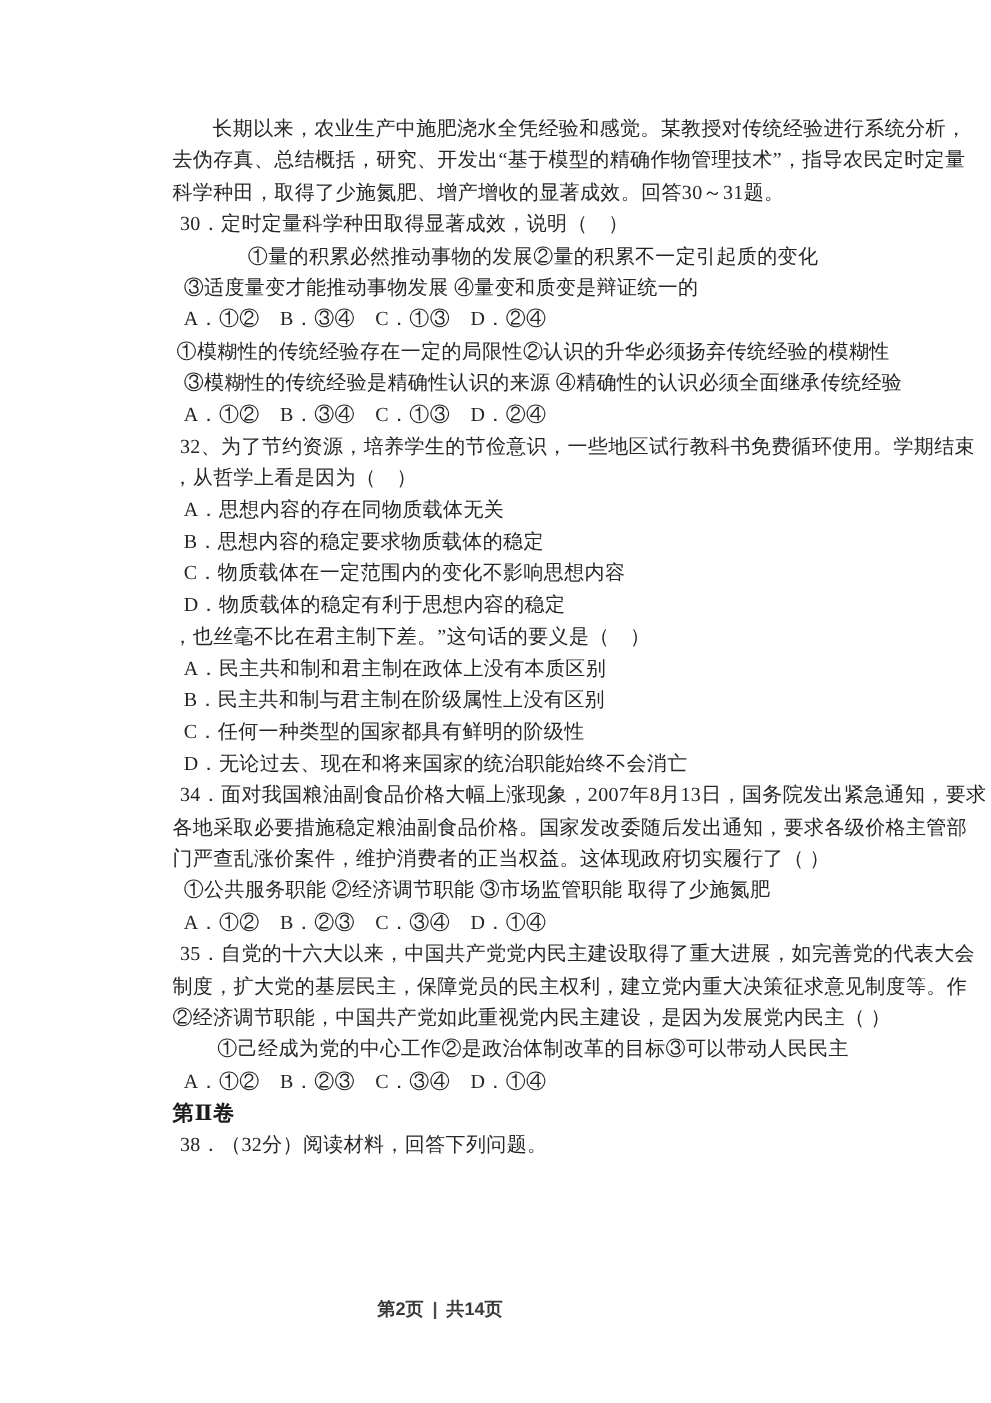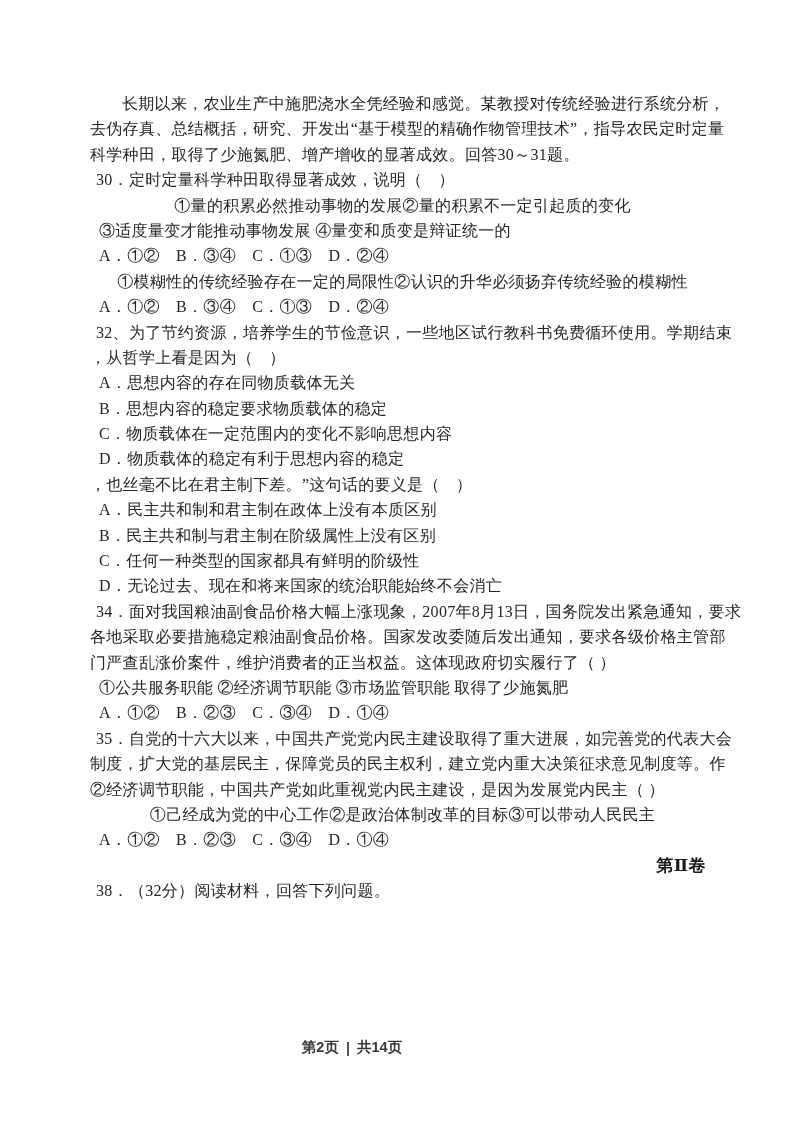--- a/index.html
+++ b/index.html
@@ -20,32 +20,33 @@
     top: 91px;
     left: 90px;
     width: 616px;
     font-size: 16px;
   }
   .line {
     line-height: 25.4px;
     height: 25.4px;
     white-space: pre;
     letter-spacing: 0.3px;
+    margin-left: 48px;
   }
   .indent { text-indent: 2em; }
   .qnum  { padding-left: 6px; }   
   .opt   { padding-left: 9px; }   
   .split {
     display: flex;
     justify-content: center;
     padding-left: 9px;
   }
   .split span { white-space: pre; }
   .section-heading {
-    text-align: right;
+    text-align: left;
     font-weight: 700;
     font-size: 17px;
     color: #1c1c1c;
     letter-spacing: 0.5px;
   }
   .q38 { padding-left: 6px; }
   .footer {
     position: absolute;
     top: 1038px;
     left: 0;
@@ -75,20 +76,21 @@
     <span>①量的积累必然推动事物的发展</span>
     <span>②量的积累不一定引起质的变化</span>
   </div>
   <div class="line opt">③适度量变才能推动事物发展 ④量变和质变是辩证统一的</div>
   <div class="line opt">A．①②　B．③④　C．①③　D．②④</div>
 
   <div class="line split">
     <span>①模糊性的传统经验存在一定的局限性</span>
     <span>②认识的升华必须扬弃传统经验的模糊性</span>
   </div>
+  <div class="line opt">③模糊性的传统经验是精确性认识的来源 ④精确性的认识必须全面继承传统经验</div>
   <div class="line opt">A．①②　B．③④　C．①③　D．②④</div>
 
   <div class="line qnum">32、为了节约资源，培养学生的节俭意识，一些地区试行教科书免费循环使用。学期结束</div>
   <div class="line">，从哲学上看是因为（　）</div>
   <div class="line opt">A．思想内容的存在同物质载体无关</div>
   <div class="line opt">B．思想内容的稳定要求物质载体的稳定</div>
   <div class="line opt">C．物质载体在一定范围内的变化不影响思想内容</div>
   <div class="line opt">D．物质载体的稳定有利于思想内容的稳定</div>
 
   <div class="line">，也丝毫不比在君主制下差。”这句话的要义是（　）</div>

